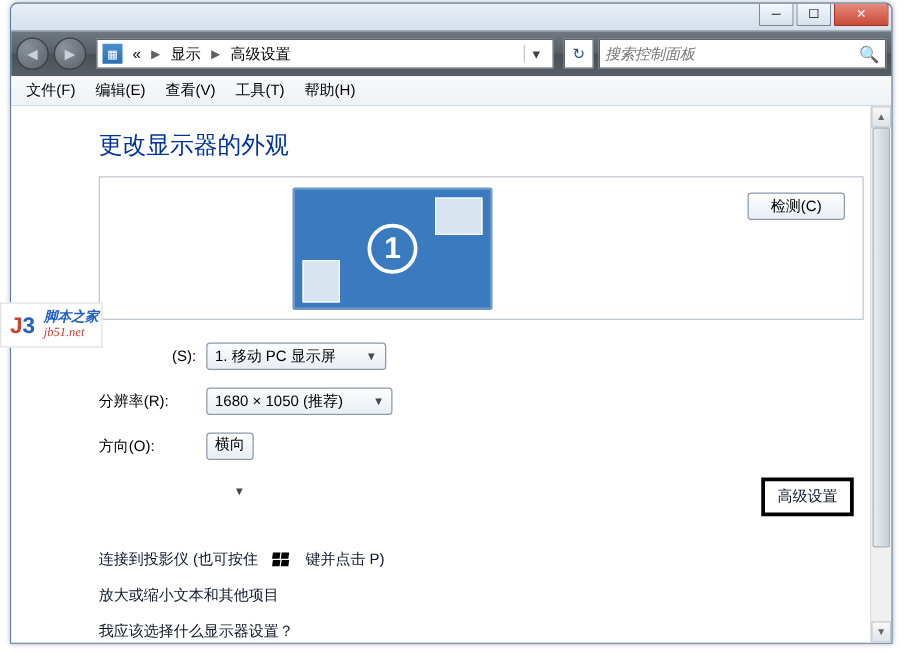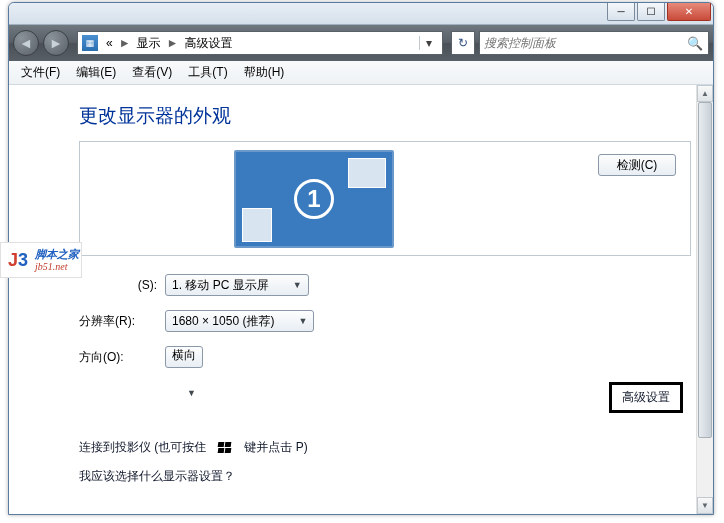--- a/index.html
+++ b/index.html
@@ -168,20 +168,21 @@
         <div class="proj-line">
           <span class="link">连接到投影仪 (也可按住</span>
           <span class="win-logo">
               <span></span>
               <span></span>
               <span></span>
               <span></span>
             </span>
           <span class="link">键并点击 P)</span>
         </div>
+        <span class="link">放大或缩小文本和其他项目</span>
         <span class="link">我应该选择什么显示器设置？</span>
       </div>
     </div>
 
     <div class="scrollbar">
       <div class="sb-btn">▲</div>
       <div class="sb-track">
         <div class="sb-thumb"></div>
       </div>
       <div class="sb-btn bot">▼</div>

